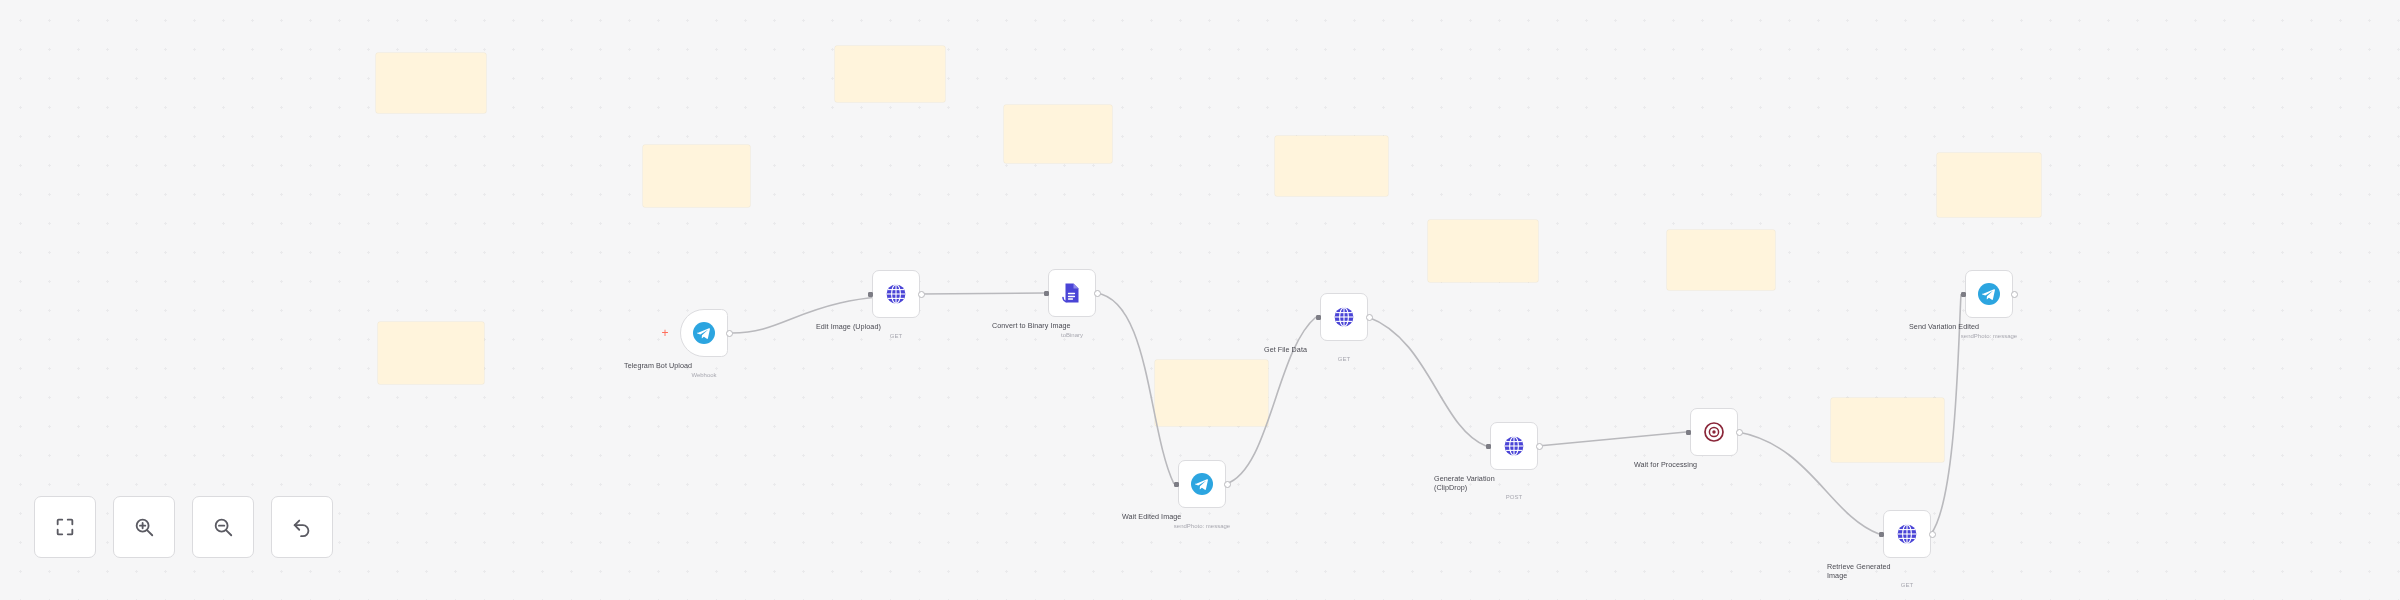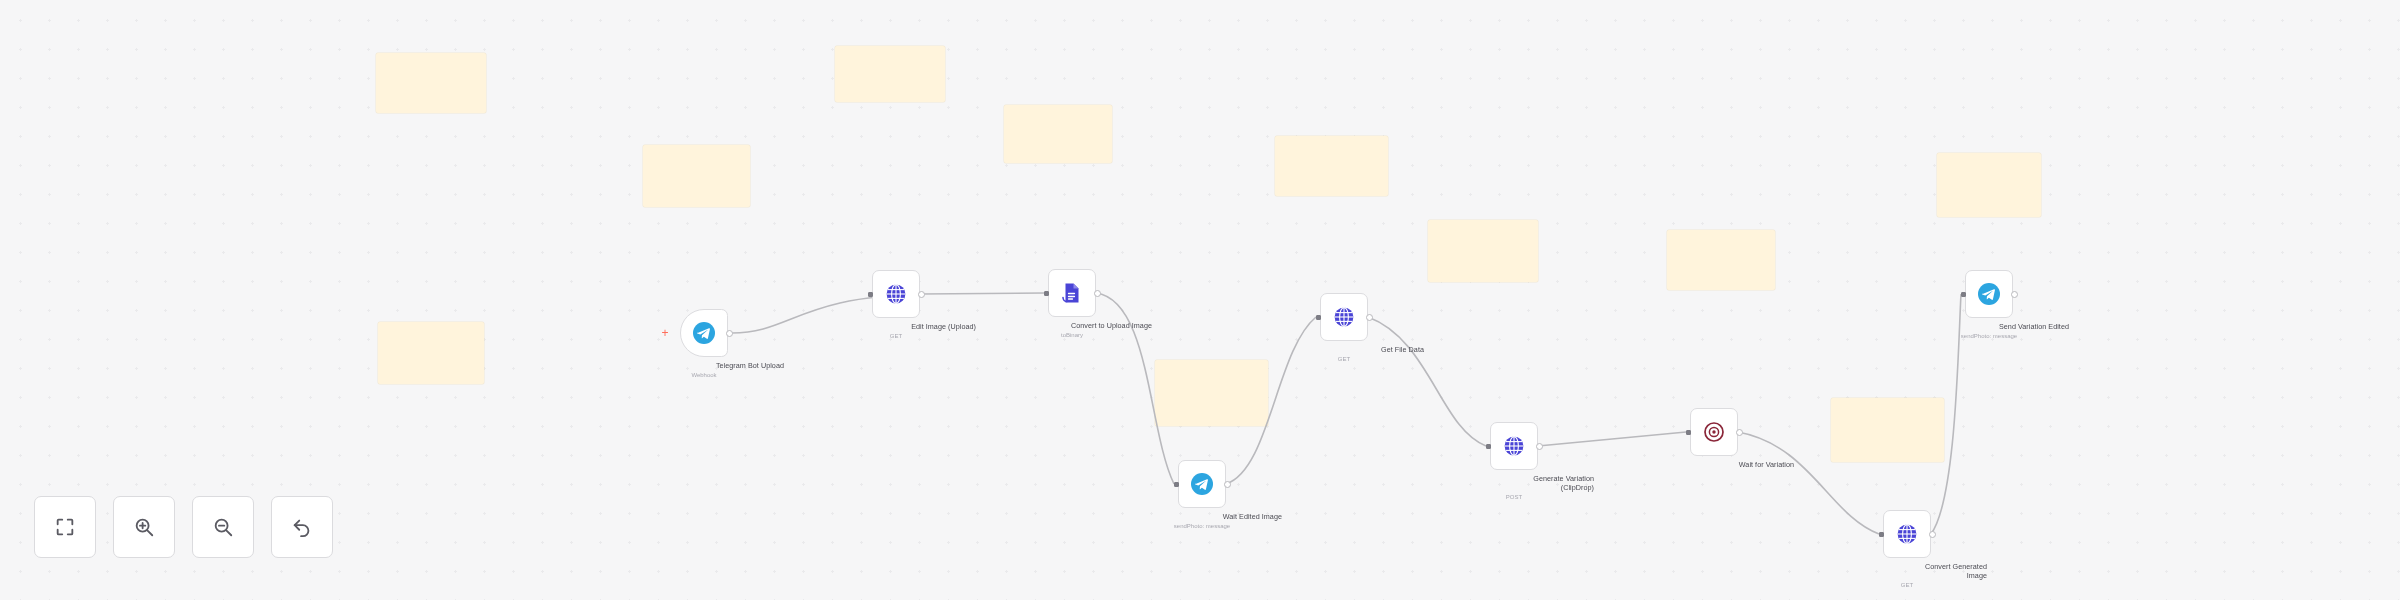--- a/index.html
+++ b/index.html
@@ -114,21 +114,21 @@
     line-height: 10px;
     text-align: center;
   }
 
   
   .node-label {
     position: absolute;
     left: -80px;
     top: 28px;
     width: 160px;
-    text-align: right;
+    text-align: left;
     font-size: 7.2px;
     line-height: 9px;
     color: #4a4a52;
     letter-spacing: 0.05px;
     white-space: pre-line;
   }
   .node-sub {
     position: absolute;
     left: -80px;
     width: 160px;
@@ -234,21 +234,21 @@
             <svg class="node-icon" viewBox="0 0 24 24">
               <path d="M5.5 2.5h8l5 5v14h-13z" fill="#4a44d6"></path>
               <path d="M13.5 2.5v5h5z" fill="#8d88ec"></path>
               <path d="M8.5 12.5h6M8.5 15.5h6M8.5 18h4" stroke="#ffffff" stroke-width="1.3" stroke-linecap="round"></path>
               <path d="M3 16.5a4 4 0 0 0 4 4" stroke="#4a44d6" stroke-width="1.6" fill="none" stroke-linecap="round"></path>
             </svg>
           </span>
         </div>
         <div class="port in"></div>
         <div class="port out"></div>
-        <div class="node-label">Convert to Upload Image</div>
+        <div class="node-label">Convert to Binary Image</div>
         <div class="node-sub one">toBinary</div>
       </div>
       <div class="node" style="left: 1202px; top: 484px;">
         <div class="node-box">
           <span>
             <svg class="node-icon" viewBox="0 0 24 24">
               <circle cx="12" cy="12" r="11" fill="#2ca5e0"></circle>
               <path d="M5.6 11.9 17 7.3c.6-.2 1.1.15.9.95l-1.95 9.1c-.15.65-.55.8-1.1.5l-3-2.2-1.45 1.4c-.2.2-.35.3-.7.3l.25-3.05 5.5-4.95c.25-.2-.05-.32-.35-.13l-6.8 4.25-2.9-.9c-.65-.2-.65-.65.2-.97z" fill="#ffffff"></path>
             </svg>
           </span>
@@ -304,40 +304,40 @@
           <span>
             <svg class="node-icon" viewBox="0 0 24 24">
               <circle cx="12" cy="12" r="9" fill="none" stroke="#8a2639" stroke-width="1.7"></circle>
               <circle cx="12" cy="12" r="4.6" fill="none" stroke="#8a2639" stroke-width="1.5"></circle>
               <circle cx="12" cy="12" r="1.7" fill="#8a2639"></circle>
             </svg>
           </span>
         </div>
         <div class="port in"></div>
         <div class="port out"></div>
-        <div class="node-label">Wait for Variation</div>
+        <div class="node-label">Wait for Processing</div>
       </div>
       <div class="node" style="left: 1907px; top: 534px;">
         <div class="node-box">
           <span>
             <svg class="node-icon" viewBox="0 0 24 24">
               <circle cx="12" cy="12" r="9.4" fill="#4a44d6"></circle>
               <g stroke="#ffffff" stroke-width="1.1" fill="none">
                 <ellipse cx="12" cy="12" rx="4.4" ry="9.4"></ellipse>
                 <line x1="2.6" y1="12" x2="21.4" y2="12"></line>
                 <line x1="3.9" y1="7.6" x2="20.1" y2="7.6"></line>
                 <line x1="3.9" y1="16.4" x2="20.1" y2="16.4"></line>
                 <line x1="12" y1="2.6" x2="12" y2="21.4"></line>
               </g>
             </svg>
           </span>
         </div>
         <div class="port in"></div>
         <div class="port out"></div>
-        <div class="node-label">Convert Generated
+        <div class="node-label">Retrieve Generated
 Image</div>
         <div class="node-sub two">GET</div>
       </div>
       <div class="node" style="left: 1989px; top: 294px;">
         <div class="node-box">
           <span>
             <svg class="node-icon" viewBox="0 0 24 24">
               <circle cx="12" cy="12" r="11" fill="#2ca5e0"></circle>
               <path d="M5.6 11.9 17 7.3c.6-.2 1.1.15.9.95l-1.95 9.1c-.15.65-.55.8-1.1.5l-3-2.2-1.45 1.4c-.2.2-.35.3-.7.3l.25-3.05 5.5-4.95c.25-.2-.05-.32-.35-.13l-6.8 4.25-2.9-.9c-.65-.2-.65-.65.2-.97z" fill="#ffffff"></path>
             </svg>

